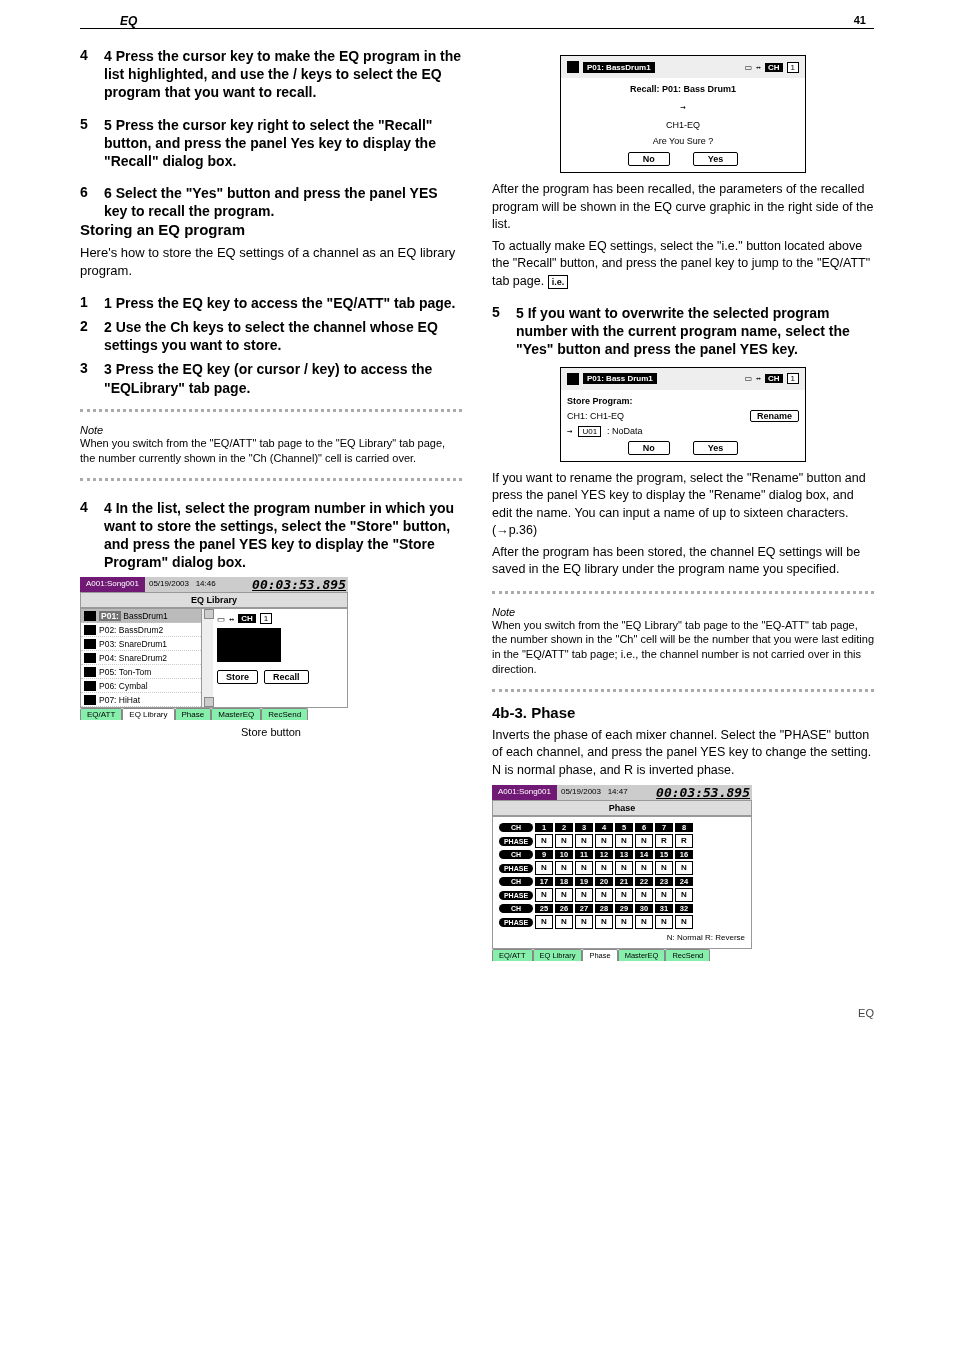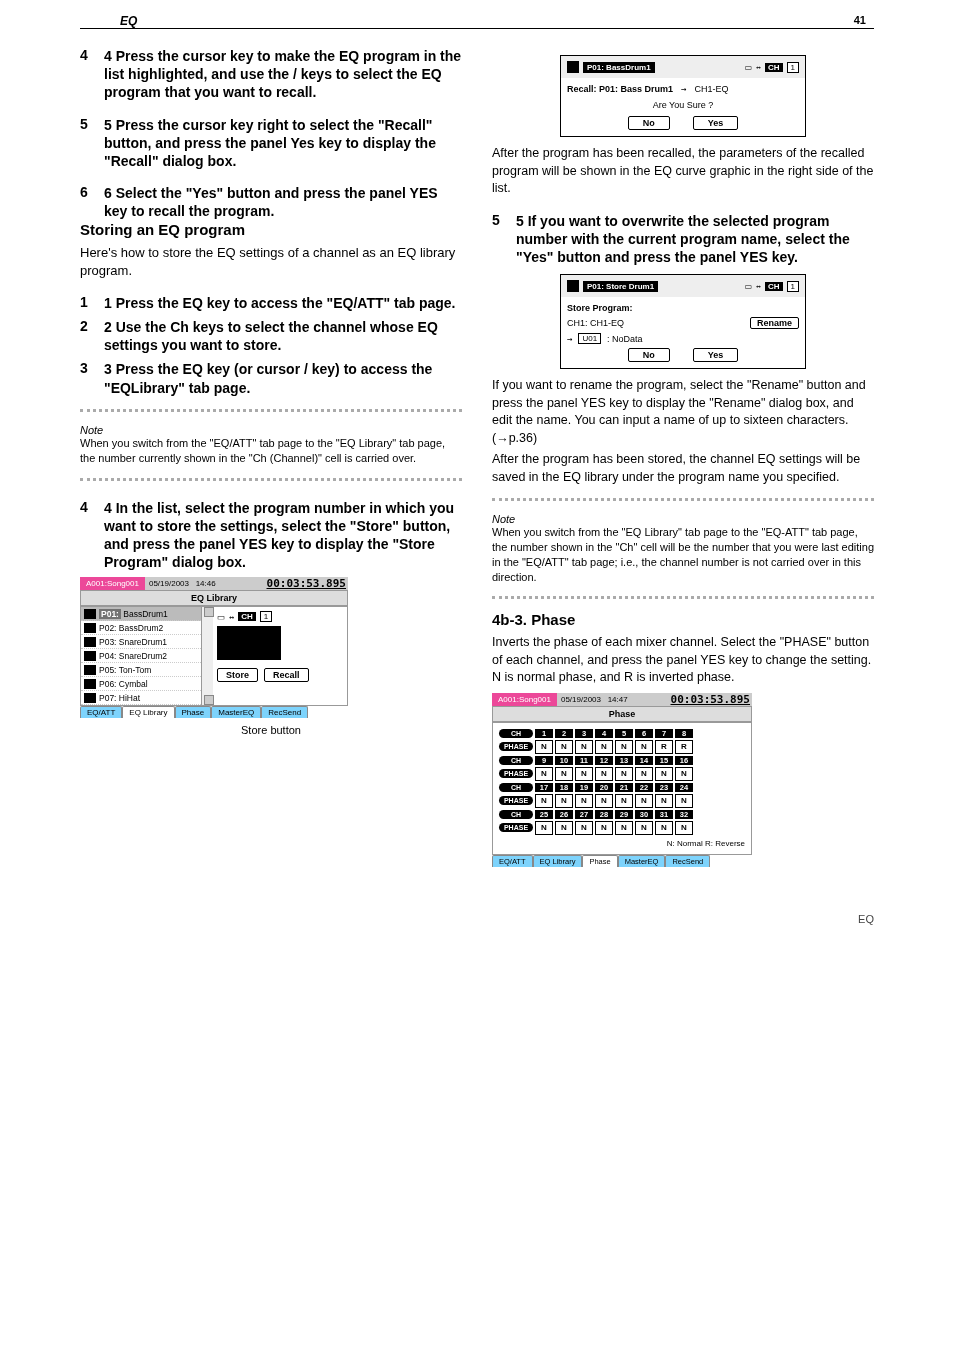--- a/index.html
+++ b/index.html
@@ -33,39 +33,39 @@
   .sel-chip { background: #000; color: #fff; font-size: 8px; padding: 1px 4px; font-weight: bold; }
   .txt-fld { border: 1px solid #000; font-size: 8px; padding: 0 3px; background: #fff; }
   .dlg-body { padding: 6px; font-size: 9px; }
   .row-center { text-align: center; font-size: 9px; margin: 6px 0; }
   .btn-sm { display: inline-block; border: 1px solid #000; font-size: 9px; padding: 1px 14px; background: #fff; font-weight: bold; border-radius: 2px; }
   .btn-row { display: flex; justify-content: center; gap: 23px; margin-top: 4px; }
 
   
   .eqlib { width: 268px; margin: 6px 0; }
   .eqlib-top { display: flex; background: #ccc; font-size: 8px; }
-  .eqlib-top-left { background: #ec4899; color: #fff; padding: 2px 6px; }
+  .eqlib-top-left { background: #701a75; color: #fff; padding: 2px 6px; }
   .eqlib-top-mid { flex: 1; padding: 2px 4px; }
-  .eqlib-counter { display: flex; align-items: center; font-family: monospace; font-weight: bold; underline; font-size:11px; gap:2px; padding:0 2px; text-decoration: underline; }
+  .eqlib-counter { display: flex; align-items: center; font-family: monospace; font-weight: bold; underline; font-size:13px; gap:2px; padding:0 2px; text-decoration: underline; font-style: italic; }
   .eqlib-title { background: #ddd; text-align: center; font-size: 9px; font-weight: bold; padding: 2px; border: 1px solid #999; }
   .eqlib-body { display: flex; border: 1px solid #999; }
   .eqlib-list { width: 120px; }
   .eqlib-item { display: flex; align-items: center; font-size: 8.5px; padding: 1.5px 3px; gap: 3px; border-bottom: 1px dotted #ccc; }
   .eqlib-item.first { background: #bbb; }
   .eqlib-thumb { width: 12px; height: 10px; background: #000; }
   .eqlib-scroll { width: 12px; background: #eee; border-left: 1px solid #999; position: relative; }
   .eqlib-scroll::before, .eqlib-scroll::after { content: ""; position: absolute; left: 2px; width: 8px; height: 8px; background: #ccc; border: 1px solid #888; }
   .eqlib-scroll::before { top: 0; }
   .eqlib-scroll::after { bottom: 0; }
   .eqlib-right { flex: 1; padding: 4px; position: relative; }
   .eqlib-ch { display: flex; align-items: center; gap: 4px; font-size: 8.5px; }
   .eqlib-eqimg { width: 64px; height: 34px; background: #000; margin-top: 4px; position: relative; }
   .eqlib-srbtns { display: flex; gap: 6px; margin-top: 8px; }
   .eqlib-tabs { display: flex; font-size: 8px; }
-  .eqlib-tab { padding: 1px 6px; border: 1px solid #888; border-bottom: none; background: #7dd3fc; border-radius: 2px 2px 0 0; }
+  .eqlib-tab { padding: 1px 6px; border: 1px solid #888; border-bottom: none; background: #86efac; border-radius: 2px 2px 0 0; }
   .eqlib-tab.active { background: #fff; }
 
   
   .phase-shot { width: 260px; margin: 6px 0; font-size: 7.5px; }
   .phase-title { background: #ddd; text-align: center; font-weight: bold; font-size: 9px; padding: 2px; border: 1px solid #999; }
   .phase-body { border: 1px solid #999; padding: 6px; background: #fff; }
   .phase-grid-row { display: flex; gap: 2px; align-items: center; margin-bottom: 2px; }
   .phase-label { width: 34px; background: #000; color: #fff; text-align: center; font-size: 7px; padding: 1px 0; border-radius: 6px; font-weight: bold; }
   .phase-num-row .phase-cell { width: 18px; text-align: center; background: #000; color: #fff; font-size: 7.5px; font-weight: bold; }
   .phase-btn-cell { width: 18px; height: 14px; border: 1px solid #000; text-align: center; font-size: 8px; line-height: 12px; font-weight: bold; }
@@ -224,50 +224,54 @@
           <div class="dlg-dim">
             <span class="mini-icon"></span>
             <span class="sel-chip">P01: BassDrum1</span>
             <span style="flex:1"></span>
             <span>▭</span>
             <span class="arrow-char">↔</span>
             <span class="ch-label">CH</span>
             <span class="txt-fld">1</span>
           </div>
           <div class="dlg-body">
-            <div style="display:flex;align-items:center;gap:8px;">
+            <div style="display:flex;align-items:center;gap:8px;flex-direction:column;">
               <span style="font-weight:bold">Recall: P01: Bass Drum1</span>
               <span class="arrow-char">→</span>
               <span>CH1-EQ</span>
             </div>
             <div class="row-center">Are You Sure ?</div>
             <div class="btn-row">
               <span class="btn-sm">No</span>
               <span class="btn-sm">Yes</span>
             </div>
           </div>
         </div>
       </div>
 
       <div class="body-text">After the program has been recalled, the parameters of the recalled program will be shown in the EQ curve graphic in the right side of the list.</div>
+      <div class="body-text">
+        <span>To actually make EQ settings, select the "i.e." button located above the "Recall" button, and press the panel       key to jump to the "EQ/ATT" tab page.</span>
+        <span class="ie-icon">i.e.</span>
+      </div>
 
       <div class="spacer-md"></div>
 
       <div class="step-row">
         <div class="step-num">5</div>
         <div class="step-text">
             <div class="step-head">5 If you want to overwrite the selected program number with the current program name, select the "Yes" button and press the panel YES key.</div>
           </div>
       </div>
 
       <div class="dialog-box">
         <div class="dlg-outer">
           <div class="dlg-dim">
             <span class="mini-icon"></span>
-            <span class="sel-chip">P01: Store Drum1</span>
+            <span class="sel-chip">P01: Bass Drum1</span>
             <span style="flex:1"></span>
             <span>▭</span>
             <span class="arrow-char">↔</span>
             <span class="ch-label">CH</span>
             <span class="txt-fld">1</span>
           </div>
           <div class="dlg-body">
             <div style="font-weight:bold">Store Program:</div>
             <div style="display:flex;align-items:center;gap:8px;margin-top:4px;">
               <span>CH1: CH1-EQ</span>

